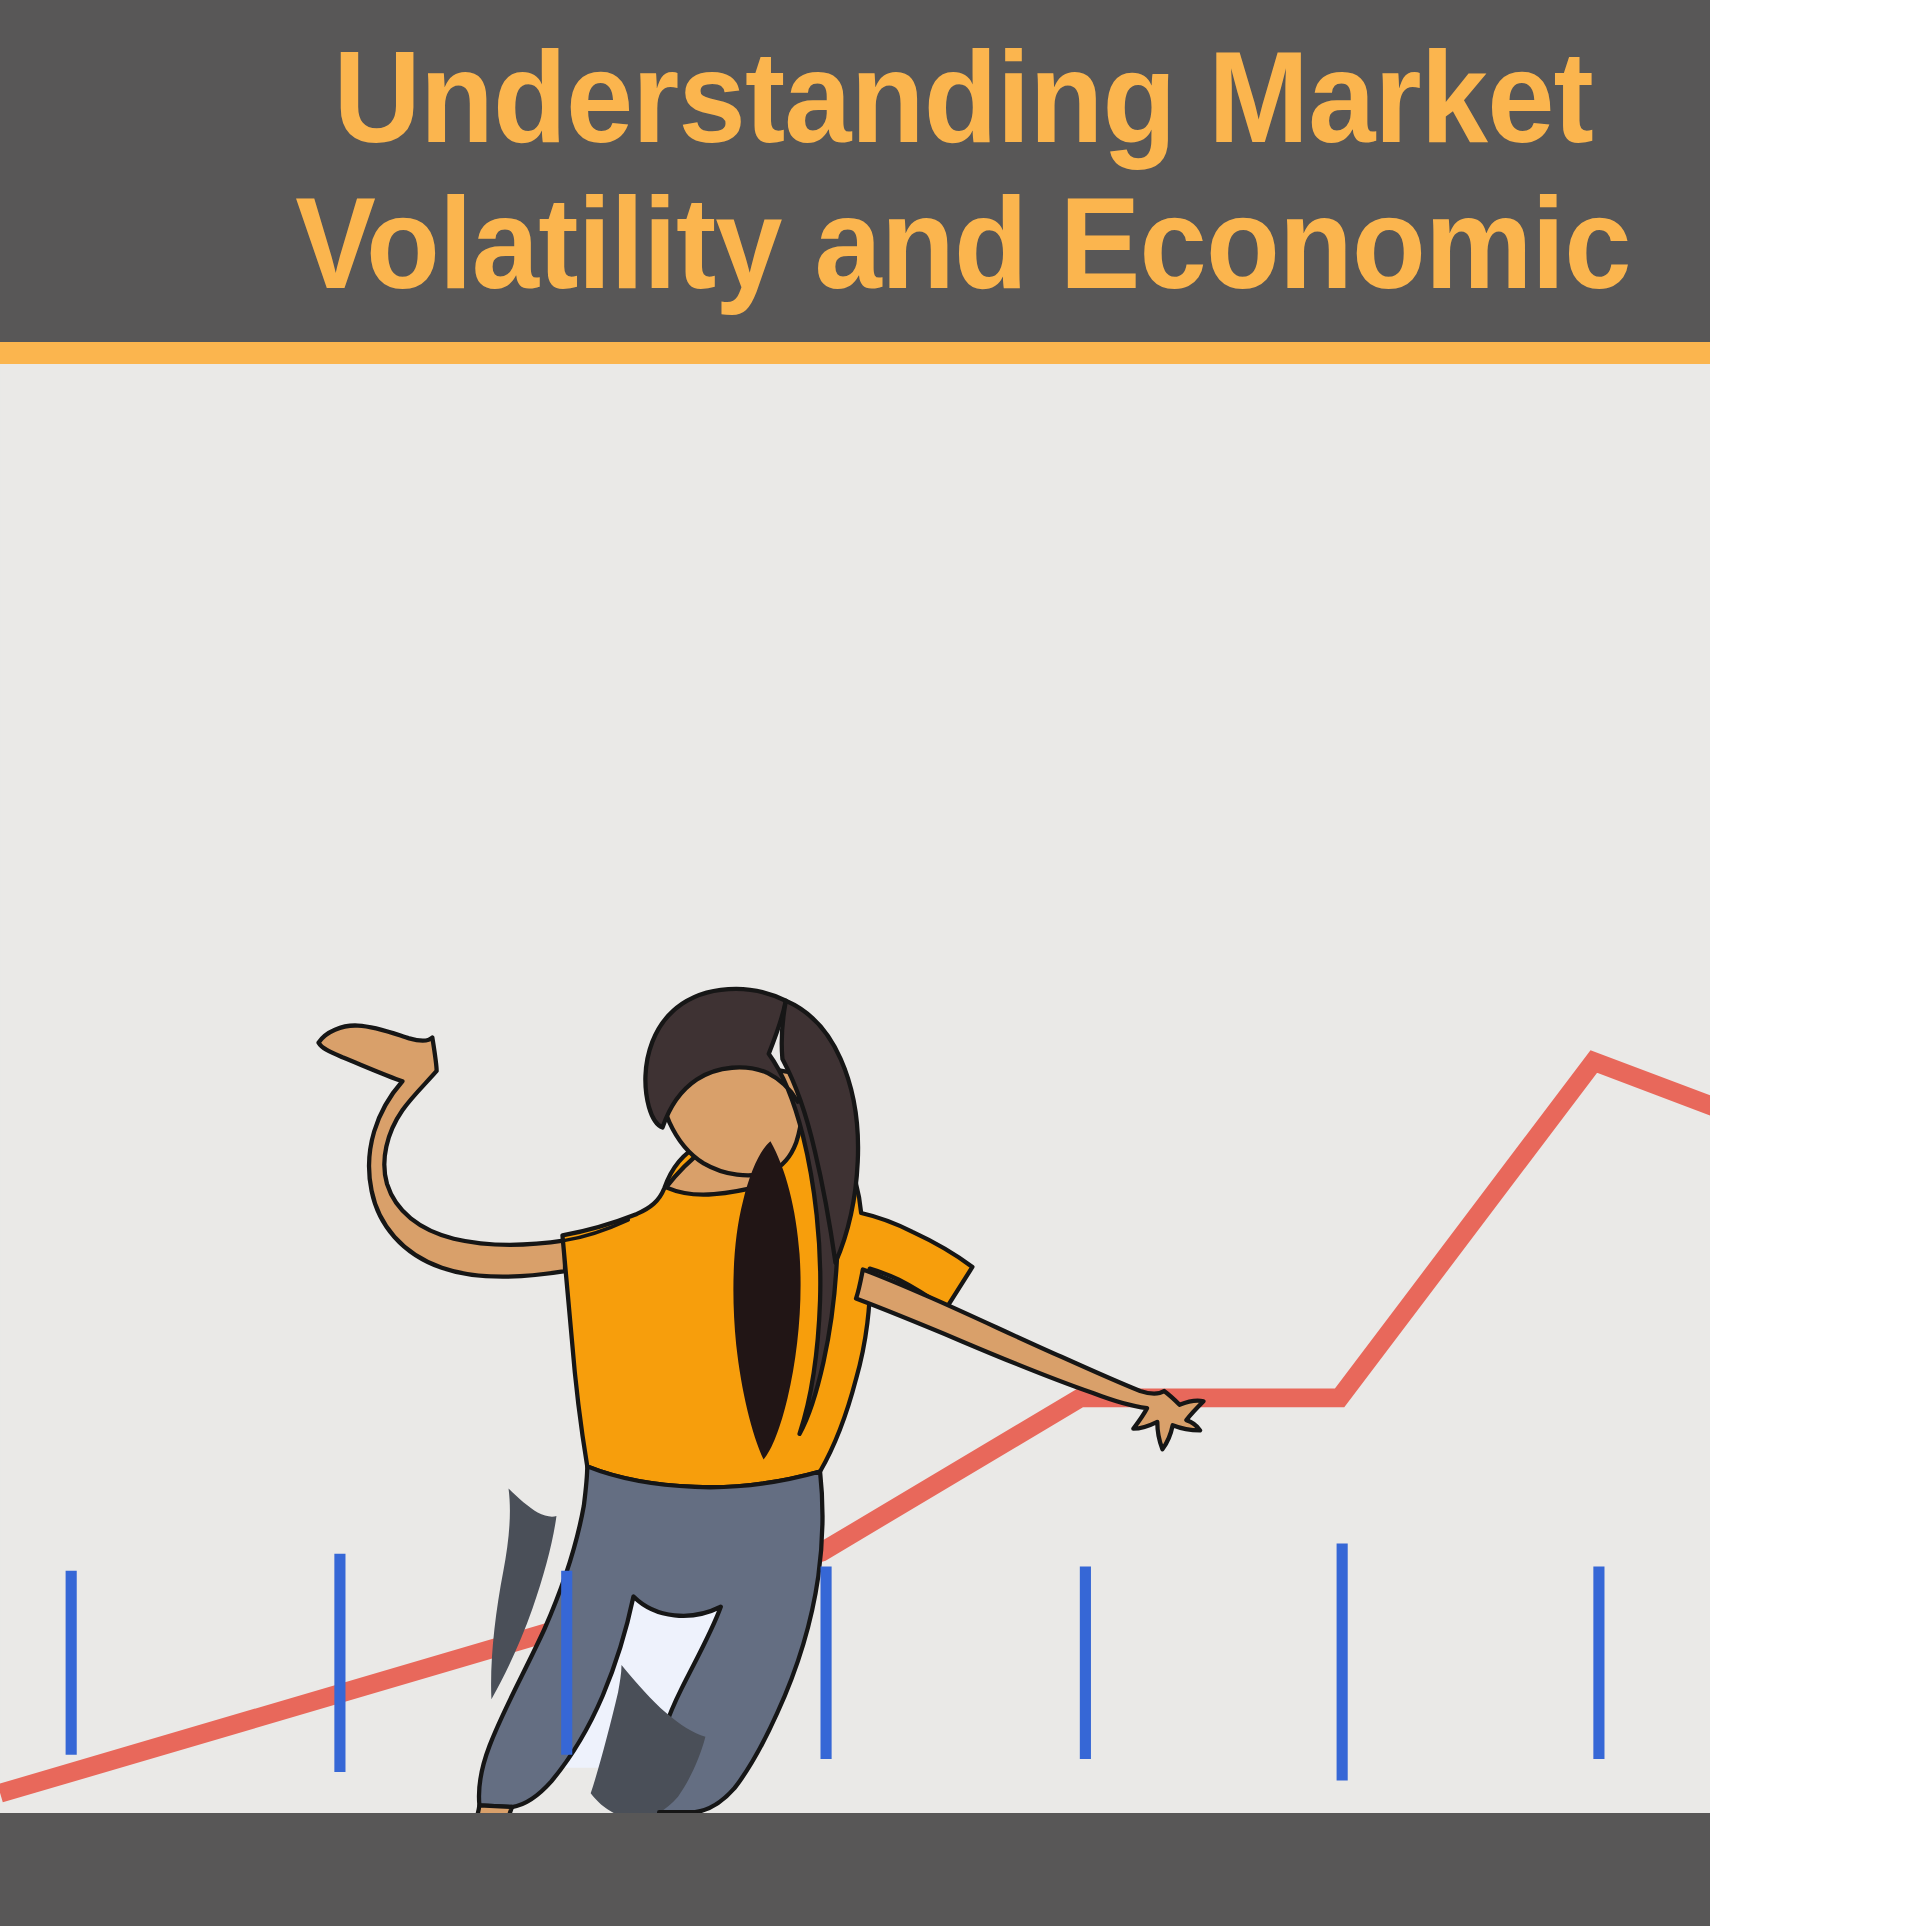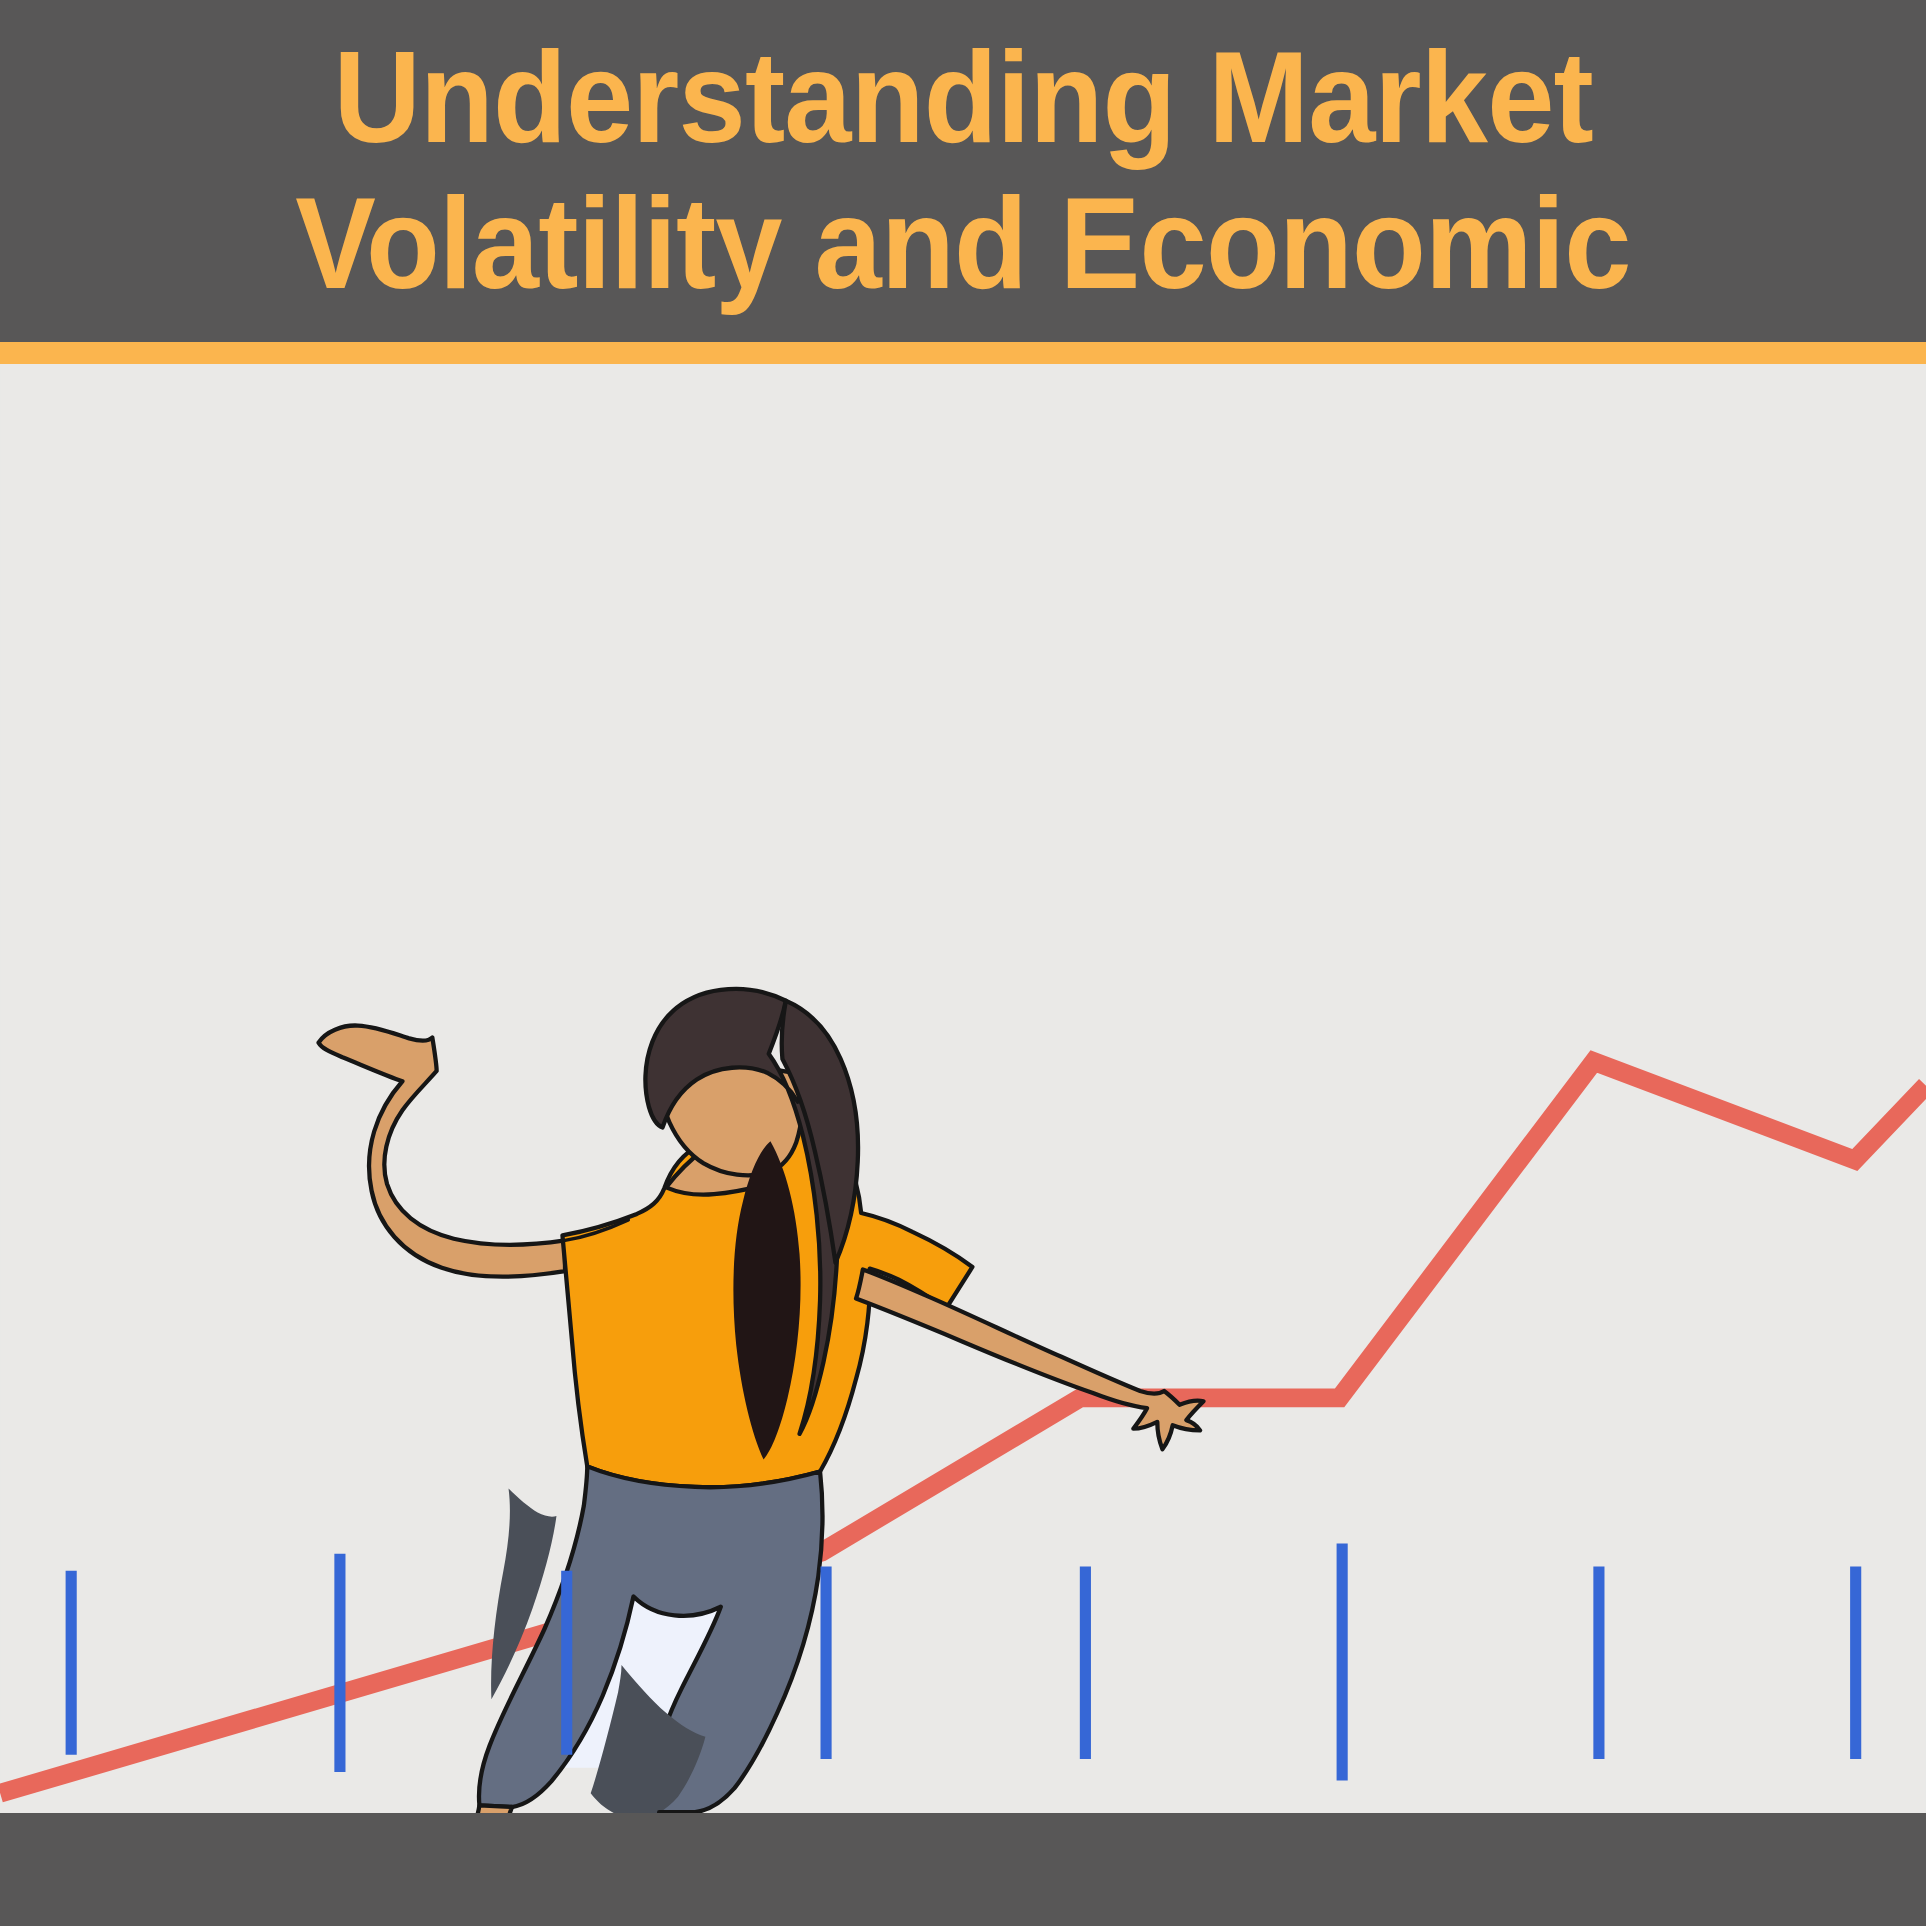--- a/index.html
+++ b/index.html
@@ -2,21 +2,21 @@
 <html style="font-size:13.7px"><head>
 <meta charset="utf-8">
 <style>
   html, body {
     margin: 0;
     padding: 0;
     background: #ffffff;
   }
   #canvas {
     position: relative;
-    width: 1926px;
+    width: 1710px;
     height: 1926px;
     overflow: hidden;
     background: #404040;
     font-family: "Liberation Sans", sans-serif;
   }
   
   #header-band {
     position: absolute;
     left: 0; top: 0;
     width: 1926px;

